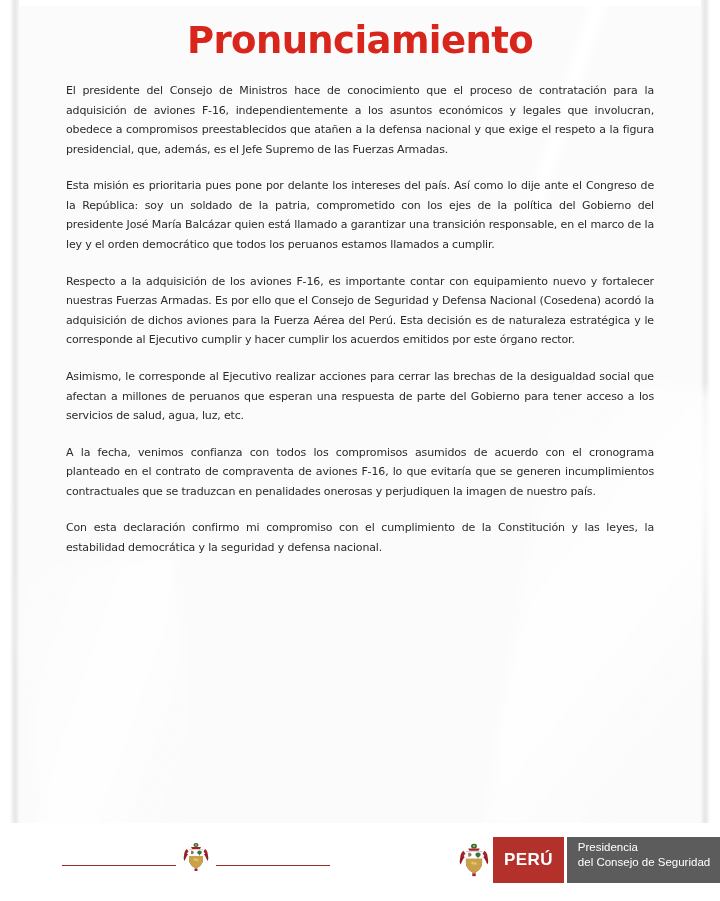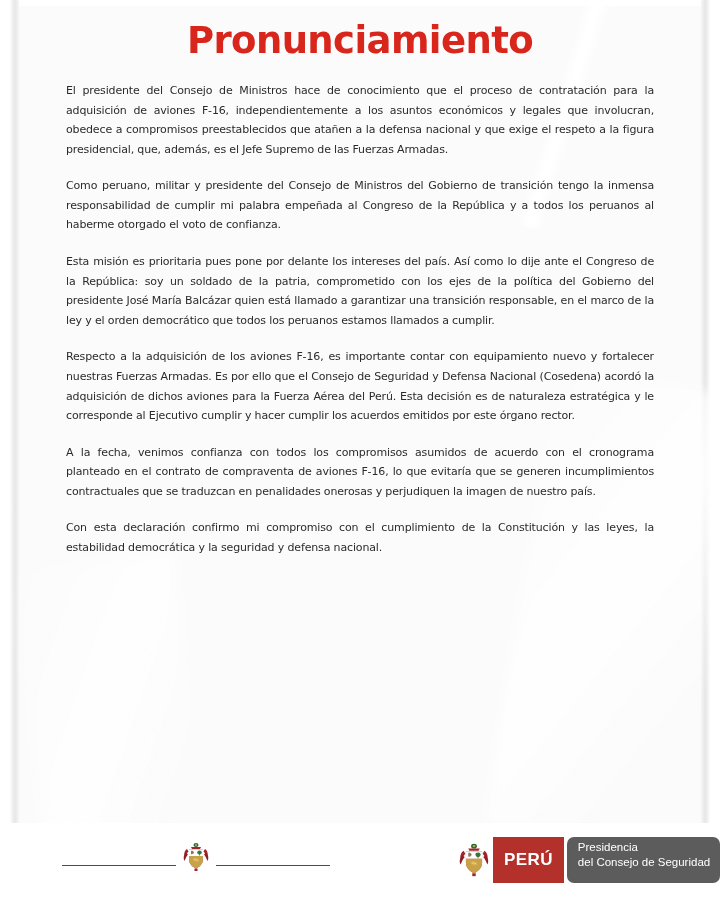--- a/index.html
+++ b/index.html
@@ -253,21 +253,20 @@
     background: #5c5c5c;
     color: #ffffff;
     display: flex;
     flex-direction: column;
     justify-content: center;
     padding: 0 10px 11px 11px;
     font-family: "Liberation Sans", sans-serif;
     font-size: 11.5px;
     line-height: 1.28;
     white-space: nowrap;
-    border-radius: 7px;
   }
 
   .escudo { display: block; }
 </style>
 </head>
 <body>
 
 <div class="page">
 
   <div class="sheet">
@@ -279,23 +278,23 @@
     <div class="swoosh"></div>
     <div class="swoosh2"></div>
     <div class="swoosh3"></div>
 
     <div class="content">
 
       <h1 class="doc-title">Pronunciamiento</h1>
 
       <div class="body-text">
         <p class="para">El presidente del Consejo de Ministros hace de conocimiento que el proceso de contratación para la adquisición de aviones F-16, independientemente a los asuntos económicos y legales que involucran, obedece a compromisos preestablecidos que atañen a la defensa nacional y que exige el respeto a la figura presidencial, que, además, es el Jefe Supremo de las Fuerzas Armadas.</p>
-        <p class="para">Como peruano, militar y presidente del Consejo de Ministros del Gobierno de transición tengo la inmensa responsabilidad de cumplir mi palabra empeñada al Congreso de la República y a todos los peruanos al haberme otorgado el voto de confianza.</p>
         <p class="para">Esta misión es prioritaria pues pone por delante los intereses del país. Así como lo dije ante el Congreso de la República: soy un soldado de la patria, comprometido con los ejes de la política del Gobierno del presidente José María Balcázar quien está llamado a garantizar una transición responsable, en el marco de la ley y el orden democrático que todos los peruanos estamos llamados a cumplir.</p>
         <p class="para">Respecto a la adquisición de los aviones F-16, es importante contar con equipamiento nuevo y fortalecer nuestras Fuerzas Armadas.  Es por ello que el Consejo de Seguridad y Defensa Nacional (Cosedena) acordó la adquisición de dichos aviones para la Fuerza Aérea del Perú. Esta decisión es de naturaleza estratégica y le corresponde al Ejecutivo cumplir y hacer cumplir los acuerdos emitidos por este órgano rector.</p>
+        <p class="para">Asimismo, le corresponde al Ejecutivo realizar acciones para cerrar las brechas de la desigualdad social que afectan a millones de peruanos que esperan una respuesta de parte del Gobierno para tener acceso a los servicios de salud, agua, luz, etc.</p>
         <p class="para">A la fecha, venimos confianza con todos los compromisos asumidos de acuerdo con el cronograma planteado en el contrato de compraventa de aviones F-16, lo que evitaría que se generen incumplimientos contractuales que se traduzcan en penalidades onerosas y perjudiquen la imagen de nuestro país.</p>
         <p class="para">Con esta declaración confirmo mi compromiso con el cumplimiento de la Constitución y las leyes, la estabilidad democrática y la seguridad y defensa nacional.</p>
       </div>
 
     </div>
   </div>
 
   <div class="footer">
 
     <div class="gob-logo">

